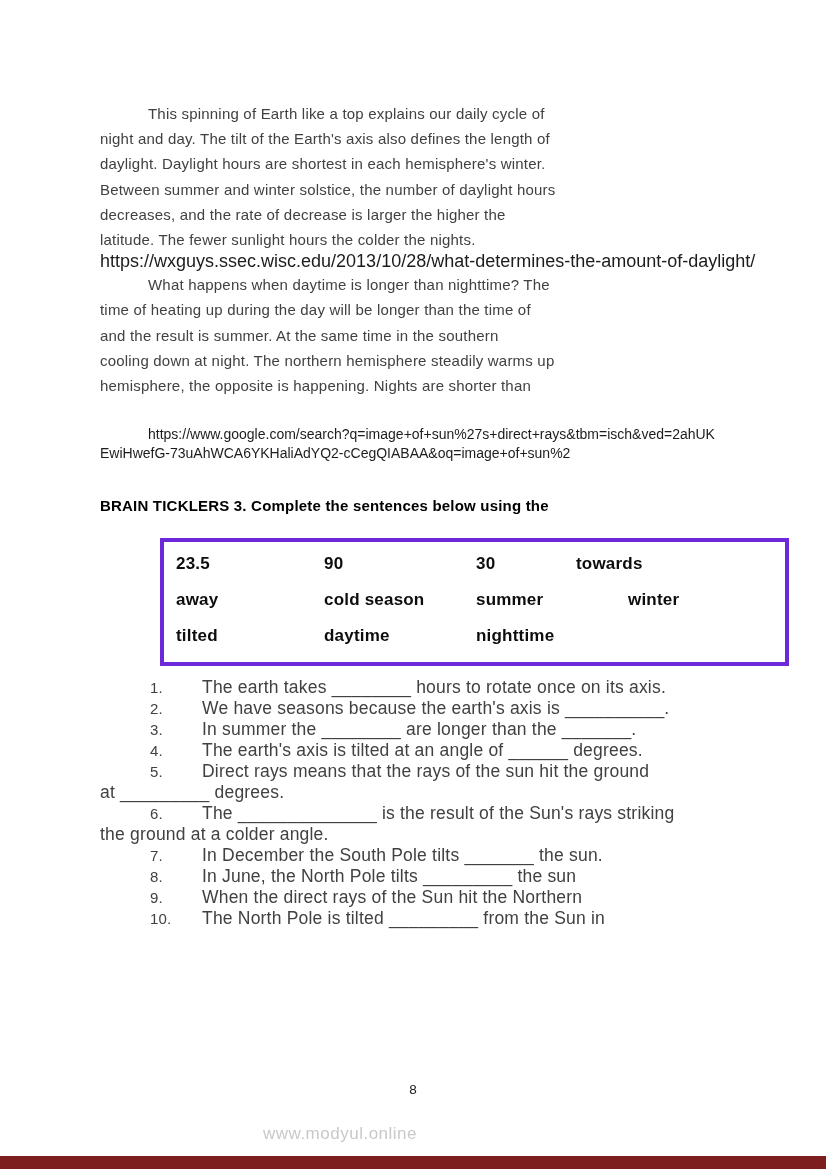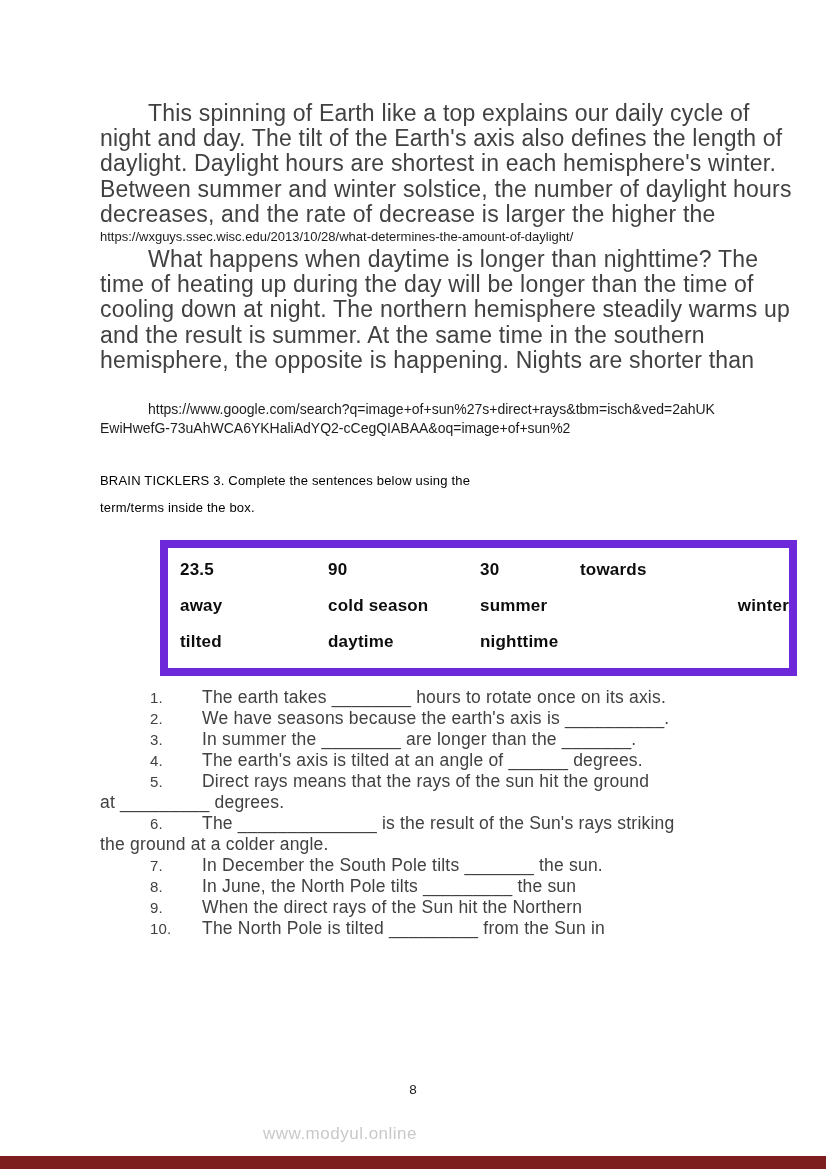--- a/index.html
+++ b/index.html
@@ -13,67 +13,67 @@
   }
   .content {
     position: absolute;
     left: 100px;
     top: 101px;
     width: 640px;
   }
   .line { white-space: nowrap; }
 
   .para {
-    font-size: 23px;
+    font-size: 15px;
     line-height: 25.2px;
     color: #414141;
     letter-spacing: 0.2px;
   }
   .para .line:first-child { text-indent: 48px; }
 
   .src {
-    font-size: 13px;
+    font-size: 18px;
     line-height: 17px;
     color: #1c1c1c;
     letter-spacing: 0px;
   }
   .src1 { margin-top: 1px; margin-bottom: 2px; }
   .src2 { margin-top: 27px; font-size: 14px; line-height: 19px; }
   .src2 .line:first-child { text-indent: 48px; }
 
   .heading {
     margin-top: 29px;
-    font-size: 13px;
+    font-size: 15px;
     line-height: 27px;
-    font-weight: 400;
+    font-weight: 700;
     color: #000000;
     letter-spacing: 0.2px;
   }
 
   .word-box {
     margin-top: 19px;
     margin-left: 60px;
     width: 609px;
-    border: 8px solid #6d28d9;
+    border: 4px solid #6d28d9;
     padding: 12px 0 16px 12px;
     background: #ffffff;
   }
   .wb-row {
     display: grid;
     grid-template-columns: 148px 152px 100px auto;
     font-size: 17px;
     line-height: 20px;
     font-weight: 700;
     color: #0d0d0d;
     margin-bottom: 16px;
     letter-spacing: 0.2px;
   }
   .wb-row:last-child { margin-bottom: 0; }
   .wb-cell { white-space: nowrap; }
-  .wb-cell.indent-52 { padding-left: 52px; text-align: right; }
+  .wb-cell.indent-52 { padding-left: 52px; }
 
   .questions { margin-top: 11px; }
   .q-line {
     font-size: 17.5px;
     line-height: 21px;
     color: #414141;
     white-space: nowrap;
     letter-spacing: 0.2px;
   }
   .q-line.first { padding-left: 50px; }
@@ -116,40 +116,40 @@
 
 <div class="page">
   <div class="content">
 
     <div class="para">
         <div class="line">This spinning of Earth like a top explains our daily cycle of</div>
         <div class="line">night and day. The tilt of the Earth's axis also defines the length of</div>
         <div class="line">daylight. Daylight hours are shortest in each hemisphere's winter.</div>
         <div class="line">Between summer and winter solstice, the number of daylight hours</div>
         <div class="line">decreases, and the rate of decrease is larger the higher the</div>
+        <div class="line">latitude. The fewer sunlight hours the colder the nights.</div>
       </div>
 
     <div class="src src1 line">https://wxguys.ssec.wisc.edu/2013/10/28/what-determines-the-amount-of-daylight/</div>
 
     <div class="para">
         <div class="line">What happens when daytime is longer than nighttime? The</div>
         <div class="line">time of heating up during the day will be longer than the time of</div>
+        <div class="line">and the result is summer. At the same time in the southern</div>
         <div class="line">cooling down at night. The northern hemisphere steadily warms up</div>
-        <div class="line">and the result is summer. At the same time in the southern</div>
         <div class="line">hemisphere, the opposite is happening. Nights are shorter than</div>
       </div>
 
     <div class="src src2">
         <div class="line">https://www.google.com/search?q=image+of+sun%27s+direct+rays&amp;tbm=isch&amp;ved=2ahUK</div>
         <div class="line">EwiHwefG-73uAhWCA6YKHaliAdYQ2-cCegQIABAA&amp;oq=image+of+sun%2</div>
       </div>
 
     <div class="heading">
         <div class="line">BRAIN TICKLERS 3. Complete the sentences below using the</div>
-        <div class="line">term/terms inside the box.</div>
       </div>
 
     <div class="word-box">
       <div class="wb-row">
         <span class="wb-cell">23.5</span>
         <span class="wb-cell">90</span>
         <span class="wb-cell">30</span>
         <span class="wb-cell">towards</span>
       </div>
       <div class="wb-row">

